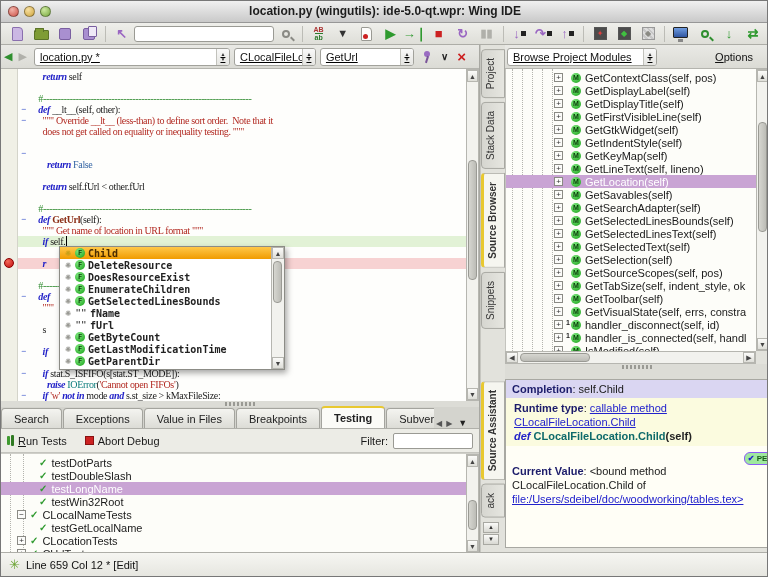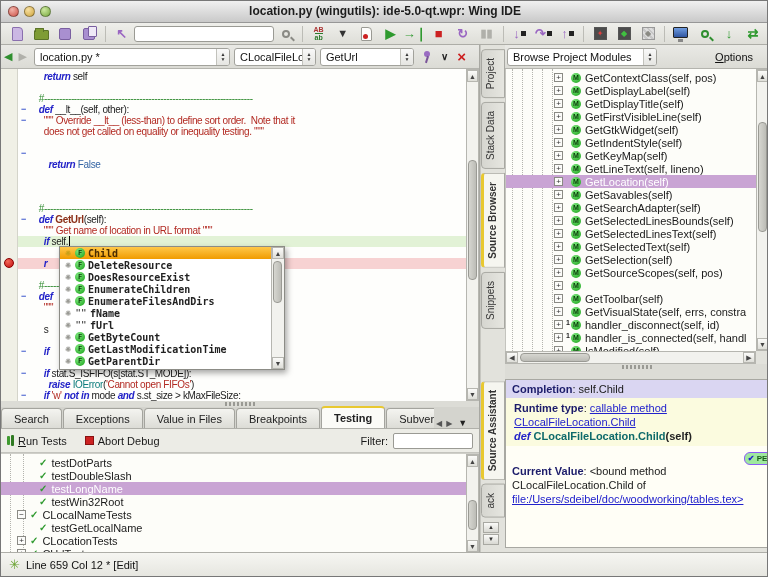--- a/index.html
+++ b/index.html
@@ -40,38 +40,38 @@
   .step-sq{width:5px;height:5px;background:#222;display:inline-block;margin-left:1px;}
   
   .leftcol{position:absolute;left:0;top:44px;width:478px;height:507px;}
   .vdivider{position:absolute;left:478px;top:44px;width:2px;height:507px;background:#c6c6c0;border-left:1px solid #a8a8a2;}
   .rightcol{position:absolute;left:480px;top:44px;width:288px;height:507px;}
   
   .edheader{position:absolute;left:0;top:0;width:478px;height:24px;background:linear-gradient(#e9e9e5,#dbdbd5);border-bottom:1px solid #b4b4ae;display:flex;align-items:center;}
   .navarrow{font-size:11px;margin:0 3px;line-height:1;}
   .navarrow.back{color:#2f8f2f;}
   .navarrow.fwd{color:#b0b0aa;}
-  .combo{height:18px;background:#fff;border:1px solid #a2a29c;border-radius:3px;display:flex;align-items:center;margin-left:4px;font-size:11px;overflow:hidden;}
+  .combo{height:18px;background:#fff;border:1px solid #a2a29c;border-radius:3px;display:flex;align-items:center;margin-left:4px;font-size:11px;overflow:hidden;text-decoration:underline;}
   .combo .ctext{flex:1;padding:0 5px;white-space:nowrap;overflow:hidden;color:#111;}
   .arrows{width:13px;height:18px;border-left:1px solid #c2c2bc;display:flex;flex-direction:column;align-items:center;justify-content:center;font-size:5px;line-height:5px;color:#333;background:linear-gradient(#fafafa,#e4e4e0);}
   .arrows::before{content:"▲";}
   .arrows::after{content:"▼";}
   .combo.c1{width:196px;}
   .combo.c2{width:82px;}
   .combo.c3{width:94px;}
   .ic-pin{width:10px;height:12px;position:relative;margin-left:8px;}
   .ic-pin::before{content:"";position:absolute;left:2px;top:0;width:6px;height:6px;border-radius:50%;background:#9a6cc2;}
   .ic-pin::after{content:"";position:absolute;left:4px;top:5px;width:2px;height:7px;background:#7a5499;transform:rotate(18deg);}
   .chev{font-size:10px;font-weight:bold;color:#222;margin-left:9px;}
   .closex{font-size:15px;font-weight:bold;color:#cc1f1f;margin-left:9px;line-height:1;}
   
   .editor{position:absolute;left:0;top:24px;width:478px;height:332px;background:#fefefc;overflow:hidden;}
   .bp-gutter{position:absolute;left:0;top:0;width:17px;height:332px;background:#f0f0e6;border-right:1px solid #d4d4ca;}
   .codewrap{position:absolute;left:0;top:0;width:465px;height:332px;overflow:hidden;}
-  .cline{position:absolute;left:0;width:465px;height:11px;line-height:11px;font-family:Liberation Sans, sans-serif;font-size:10px;letter-spacing:-0.35px;white-space:pre;}
+  .cline{position:absolute;left:0;width:465px;height:11px;line-height:11px;font-family:Liberation Serif, serif;font-size:10px;letter-spacing:-0.35px;white-space:pre;}
   .cline .txt{position:absolute;left:33px;top:0;}
   .cline.hlg{background:linear-gradient(to right,transparent 17px,#e2f2d6 17px);}
   .cline.hlp{background:linear-gradient(to right,transparent 17px,#f7d2d2 17px);}
   .fold{position:absolute;left:20px;top:1px;width:9px;height:9px;color:#3a55cc;font-size:9px;line-height:8px;font-weight:bold;}
   .bpdot{position:absolute;left:3px;top:0px;width:10px;height:10px;border-radius:50%;background:radial-gradient(circle at 35% 30%,#f26a5a,#c40f0f);border:1px solid #8a0000;}
   .k{color:#2323c8;font-style:italic;font-weight:bold;}
   .v{color:#1c1c1c;}
   .s{color:#b22a22;}
   .c{color:#2d8a2d;}
   .b{color:#0e7d7d;}
@@ -279,20 +279,21 @@
           <div class="cline" style="top: 2px;"><span class="txt"><span class="v">    </span><span class="k">return</span><span class="v"> self</span></span></div>
           <div class="cline" style="top: 13px;"><span class="txt"></span></div>
           <div class="cline" style="top: 24px;"><span class="txt"><span class="c">  #----------------------------------------------------------------------</span></span></div>
           <div class="cline" style="top: 35px;"><span class="fold">−</span><span class="txt"><span class="v">  </span><span class="k">def</span><span class="v"> __lt__(self, other):</span></span></div>
           <div class="cline" style="top: 46px;"><span class="fold">−</span><span class="txt"><span class="s">    """ Override __lt__ (less-than) to define sort order.  Note that it</span></span></div>
           <div class="cline" style="top: 57px;"><span class="txt"><span class="s">    does not get called on equality or inequality testing. """</span></span></div>
           <div class="cline" style="top: 68px;"><span class="txt"></span></div>
           <div class="cline" style="top: 79px;"><span class="fold">−</span></div>
           <div class="cline" style="top: 90px;"><span class="txt"><span class="v">      </span><span class="k">return</span><span class="f"> False</span></span></div>
           <div class="cline" style="top: 101px;"><span class="txt"></span></div>
+          <div class="cline" style="top: 112px;"><span class="txt"><span class="v">    </span><span class="k">return</span><span class="v"> self.fUrl &lt; other.fUrl</span></span></div>
           <div class="cline" style="top: 123px;"><span class="txt"></span></div>
           <div class="cline" style="top: 134px;"><span class="txt"><span class="c">  #----------------------------------------------------------------------</span></span></div>
           <div class="cline" style="top: 145px;"><span class="fold">−</span><span class="txt"><span class="v">  </span><span class="k">def</span><span class="v"> </span><span class="d">GetUrl</span><span class="v">(self):</span></span></div>
           <div class="cline" style="top: 156px;"><span class="txt"><span class="s">    """ Get name of location in URL format """</span></span></div>
           <div class="cline hlg" style="top: 167px;"><span class="txt"><span class="v">    </span><span class="k">if</span><span class="v"> self.</span><span class="caret"></span></span></div>
           <div class="cline" style="top: 178px;"><span class="txt"></span></div>
           <div class="cline hlp" style="top: 189px;"><span class="bpdot"></span><span class="txt"><span class="v">    </span><span class="k">r</span></span></div>
           <div class="cline" style="top: 200px;"><span class="txt"></span></div>
           <div class="cline" style="top: 211px;"><span class="txt"><span class="c">  #----------------------------------------------------------------------</span></span></div>
           <div class="cline" style="top: 222px;"><span class="fold">−</span><span class="txt"><span class="v">  </span><span class="k">def</span></span></div>
@@ -324,21 +325,21 @@
               <span>DoesResourceExist</span>
             </div>
             <div class="pitem">
               <span class="gear">✺</span>
               <span class="pico">F</span>
               <span>EnumerateChildren</span>
             </div>
             <div class="pitem">
               <span class="gear">✺</span>
               <span class="pico">F</span>
-              <span>EnumerateFilesAndDirs</span>
+              <span>GetSelectedLinesBounds</span>
             </div>
             <div class="pitem">
               <span class="gear">✺</span>
               <span class="pico str">""</span>
               <span>fName</span>
             </div>
             <div class="pitem">
               <span class="gear">✺</span>
               <span class="pico str">""</span>
               <span>fUrl</span>
@@ -553,20 +554,21 @@
             <span>GetSelection(self)</span>
           </div>
           <div class="mrow" style="top: 197px;">
             <span class="expbox">+</span>
             <span class="mico">M</span>
             <span>GetSourceScopes(self, pos)</span>
           </div>
           <div class="mrow" style="top: 210px;">
             <span class="expbox">+</span>
             <span class="mico">M</span>
+            <span>GetTabSize(self, indent_style, ok</span>
           </div>
           <div class="mrow" style="top: 223px;">
             <span class="expbox">+</span>
             <span class="mico">M</span>
             <span>GetToolbar(self)</span>
           </div>
           <div class="mrow" style="top: 236px;">
             <span class="expbox">+</span>
             <span class="mico">M</span>
             <span>GetVisualState(self, errs, constra</span>

